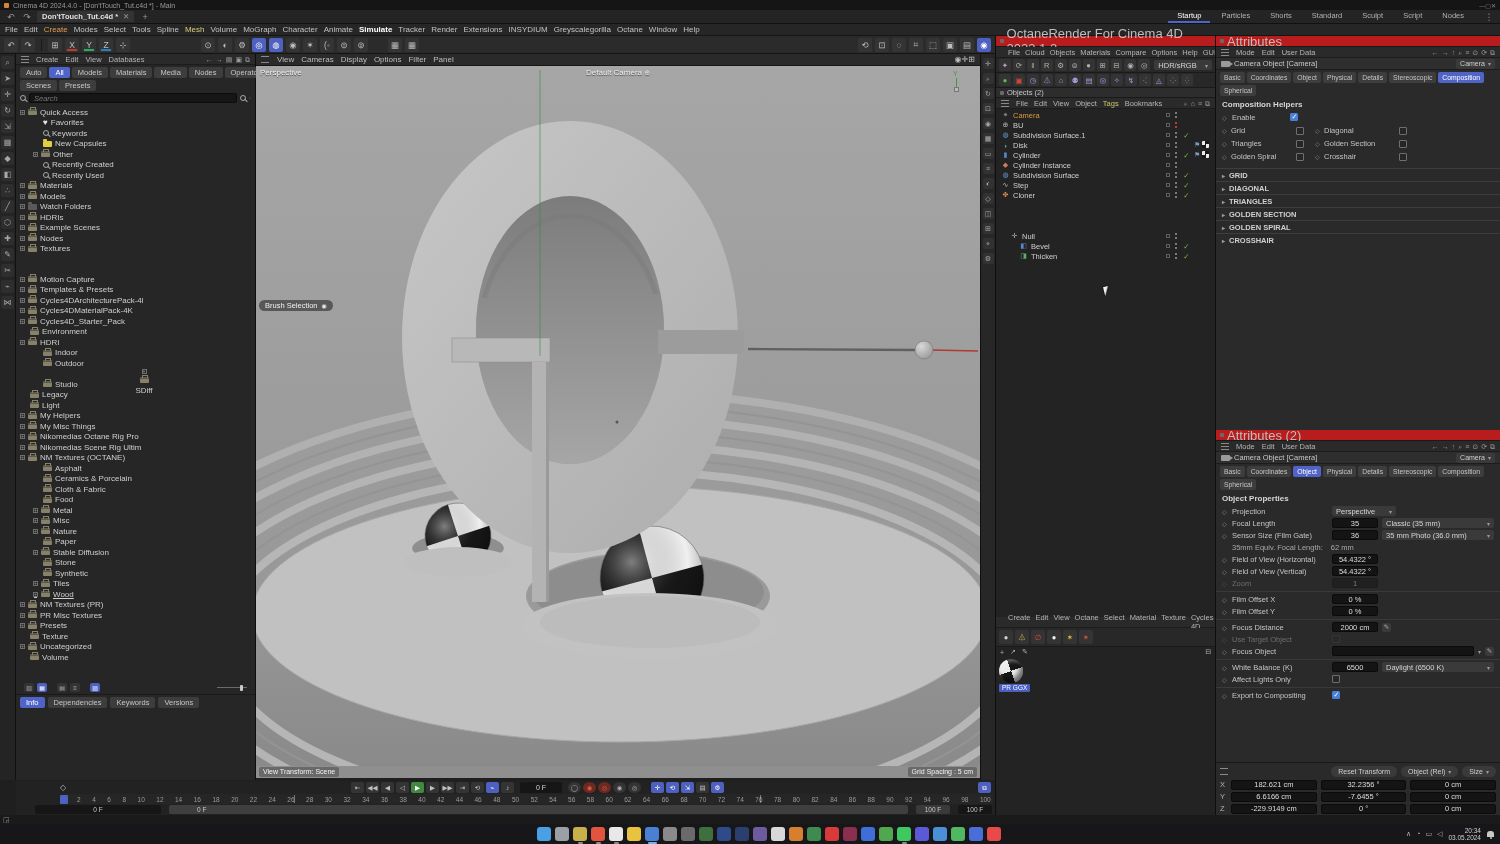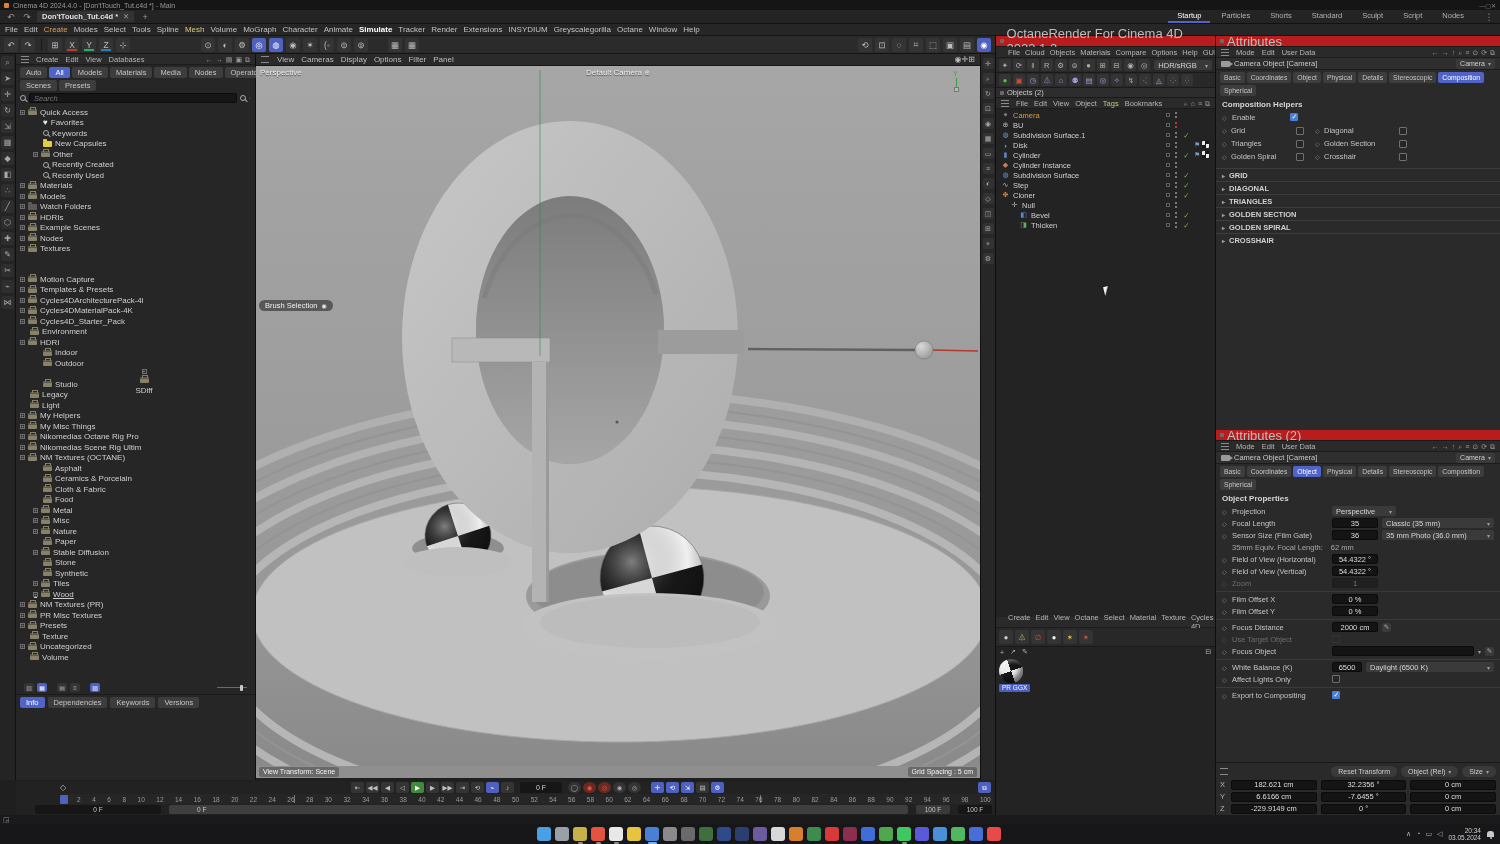--- a/index.html
+++ b/index.html
@@ -877,21 +877,21 @@
         </div>
         <div class="orow" style="padding-left: 5px;">
           <span class="oic" style="color: rgb(216, 136, 74);">✤</span>
           <span>Cloner</span>
           <span class="spacer"></span>
           <span class="sq"></span>
           <span class="ddots"></span>
           <span class="ochk">✓</span>
           <span class="otags"></span>
         </div>
-        <div class="orow" style="padding-left: 14px;">
+        <div class="orow" style="padding-left: 14px; margin-top: 31px;">
           <span class="oic" style="color: rgb(176, 176, 176);">✛</span>
           <span>Null</span>
           <span class="spacer"></span>
           <span class="sq"></span>
           <span class="ddots"></span>
           <span class="ochk"></span>
           <span class="otags"></span>
         </div>
         <div class="orow" style="padding-left: 23px;">
           <span class="oic" style="color: rgb(90, 134, 200);">◧</span>
@@ -1148,21 +1148,21 @@
           <span class="dmnd">◇</span>
           <span class="plabel">Focus Object</span>
           <div class="field" style="flex: 1 1 0%;"></div>
           <span class="caret">▾</span>
           <span class="pick">✎</span>
         </div>
         <div class="sepline"></div>
         <div class="prow">
           <span class="dmnd">◇</span>
           <span class="plabel">White Balance (K)</span>
-          <div class="field" style="width: 30px;">6500</div>
+          <div class="field" style="width: 46px;">6500</div>
           <div class="selectbox" style="flex: 1 1 0%;">
             <span>Daylight (6500 K)</span>
           </div>
         </div>
         <div class="prow">
           <span class="dmnd">◇</span>
           <span class="plabel">Affect Lights Only</span>
           <span class="cbx"></span>
         </div>
         <div class="sepline"></div>

